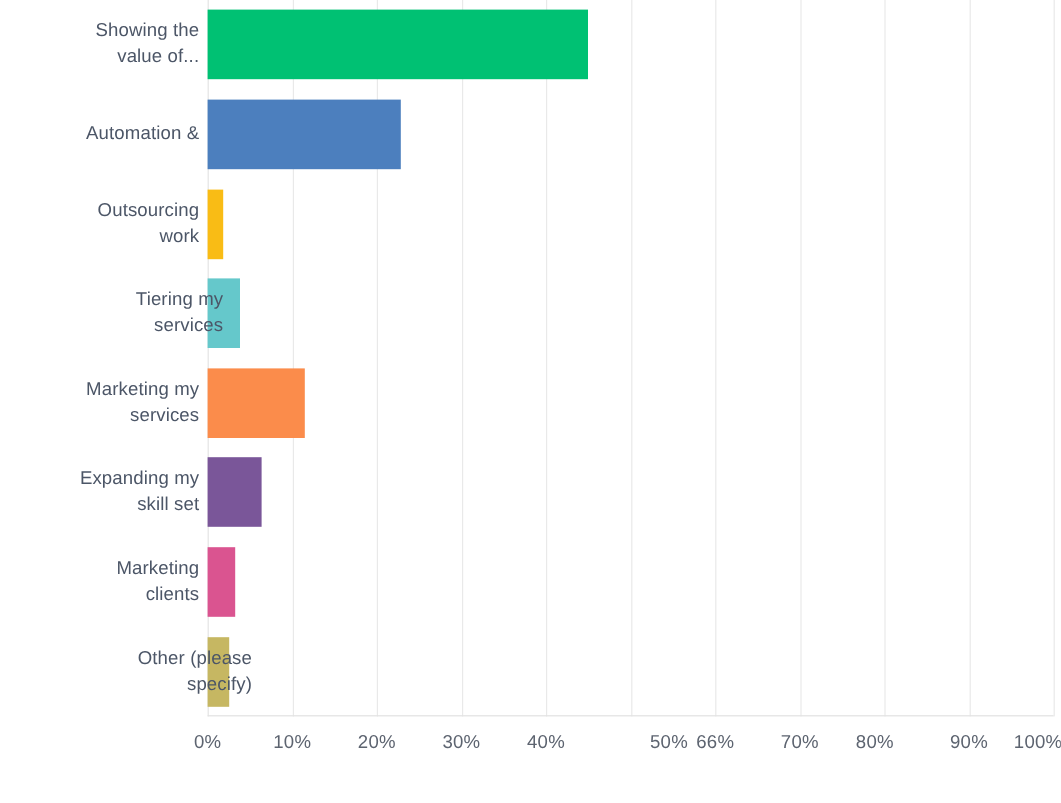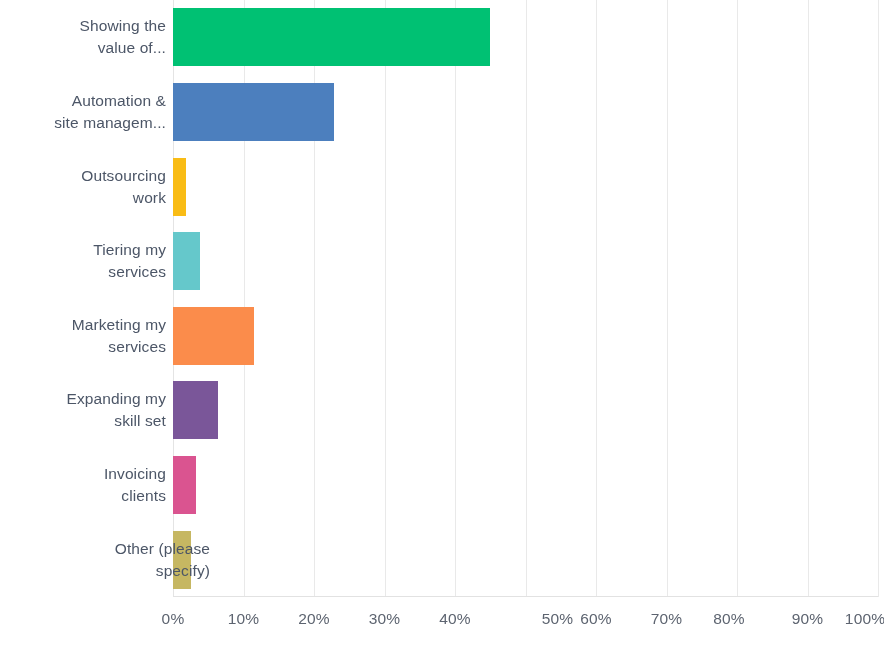--- a/index.html
+++ b/index.html
@@ -157,55 +157,54 @@
 
   <div class="axis-baseline"></div>
 
   <div id="cat-labels">
       <div class="cat-label" style="top: 8.3125px; height: 58px;">
         <span>Showing the</span>
         <span>value of...</span>
       </div>
       <div class="cat-label" style="top: 82.9375px; height: 58px;">
         <span>Automation &amp;</span>
-        <span>site managem...</span>
       </div>
       <div class="cat-label" style="top: 157.562px; height: 58px;">
         <span>Outsourcing</span>
         <span>work</span>
       </div>
-      <div class="cat-label" style="top: 232.188px; height: 58px;">
+      <div class="cat-label" style="top: 232.188px; height: 58px; margin-left: 20px;">
         <span>Tiering my</span>
         <span>services</span>
       </div>
       <div class="cat-label" style="top: 306.812px; height: 58px;">
         <span>Marketing my</span>
         <span>services</span>
       </div>
       <div class="cat-label" style="top: 381.438px; height: 58px;">
         <span>Expanding my</span>
         <span>skill set</span>
       </div>
       <div class="cat-label" style="top: 456.062px; height: 58px;">
-        <span>Invoicing</span>
+        <span>Marketing</span>
         <span>clients</span>
       </div>
       <div class="cat-label" style="top: 530.688px; height: 58px; padding-left: 44px;">
         <span>Other (please</span>
         <span>specify)</span>
       </div>
     </div>
 
   <div class="tick-labels" id="tick-labels">
       <div class="tick-label" style="left: 173px;">0%</div>
       <div class="tick-label" style="left: 243.5px;">10%</div>
       <div class="tick-label" style="left: 314px;">20%</div>
       <div class="tick-label" style="left: 384.5px;">30%</div>
       <div class="tick-label" style="left: 455px;">40%</div>
       <div class="tick-label" style="left: 525.5px; margin-left: 32px;">50%</div>
-      <div class="tick-label" style="left: 596px;">60%</div>
+      <div class="tick-label" style="left: 596px;">66%</div>
       <div class="tick-label" style="left: 666.5px;">70%</div>
       <div class="tick-label" style="left: 729px;">80%</div>
       <div class="tick-label" style="left: 807.5px;">90%</div>
       <div class="tick-label last" style="left: 878px;">100%</div>
     </div>
 
 </div>
 
 </body></html>

